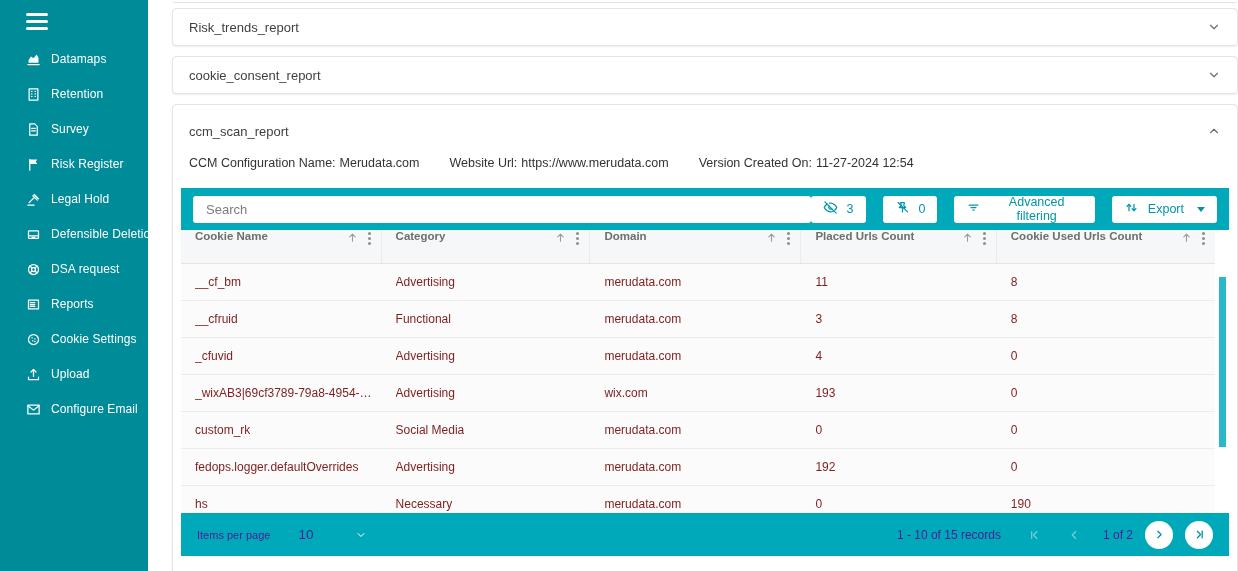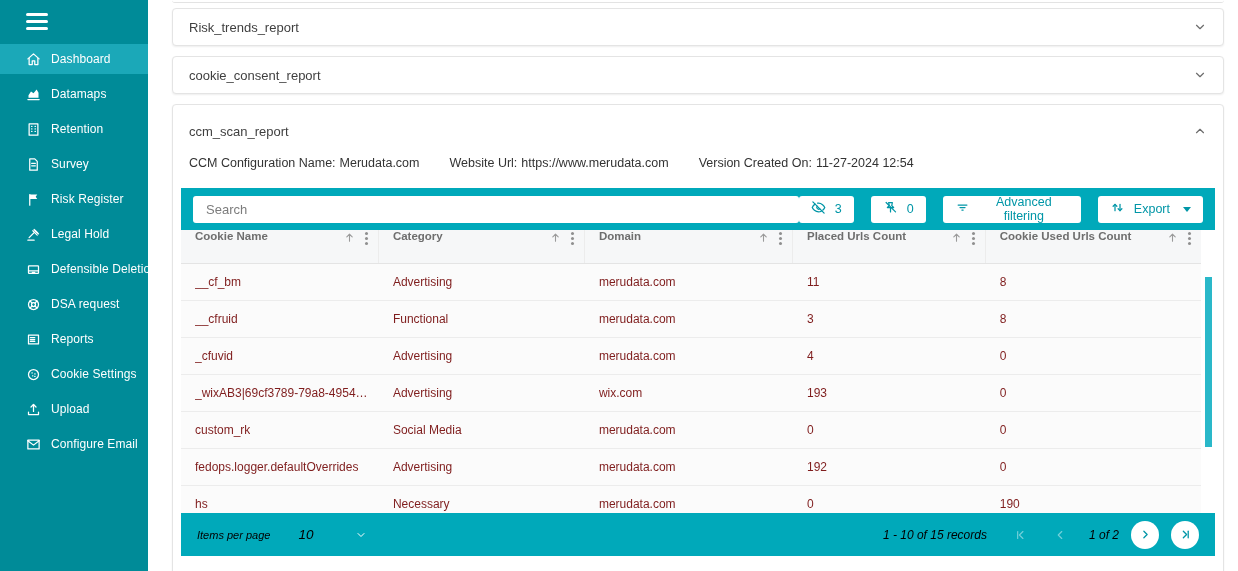--- a/index.html
+++ b/index.html
@@ -17,21 +17,21 @@
     padding-left:26px; cursor:pointer; color:#fff; }
   .menu-item.active { background:#1ba8b8; }
   .menu-item .mi-icon { width:16px; height:16px; margin-right:9px; flex:none;
     display:flex; align-items:center; }
   .menu-item .mi-icon svg { width:15px; height:15px; stroke:#fff; fill:none;
     stroke-width:2; stroke-linecap:round; stroke-linejoin:round; }
   .menu-item .mi-label { font-size:12px; letter-spacing:.1px; white-space:nowrap; }
 
   
   .main { position:absolute; left:148px; top:0; right:0; height:571px;
-    padding:0 14px 0 24px; }
+    padding:0 0 0 24px; }
   .card-stub { height:3px; background:#fff; border-bottom:1px solid #e3e3e3;
     border-radius:0 0 4px 4px; margin-bottom:5px; }
   .card { background:#fff; border:1px solid #e4e4e4; border-radius:4px;
     box-shadow:0 1px 2px rgba(0,0,0,.07); }
   .panel-collapsed { height:38px; display:flex; align-items:center;
     padding:0 16px; margin-bottom:10px; }
   .panel-title { font-size:13px; color:#3f3f3f; flex:1; }
   .chev { width:14px; height:14px; }
   .chev svg { width:14px; height:14px; stroke:#6d6d6d; fill:none; stroke-width:2;
     stroke-linecap:round; stroke-linejoin:round; }
@@ -83,21 +83,21 @@
   .gr-cell { display:flex; align-items:center; padding:0 10px 0 14px;
     font-size:12px; color:#7f1d1d; white-space:nowrap; overflow:hidden;
     text-overflow:ellipsis; }
   .gr-cell span { overflow:hidden; text-overflow:ellipsis; white-space:nowrap; }
 
   .v-scroll { position:absolute; right:3px; top:89px; width:7px; height:170px;
     background:#2ab8c9; z-index:4; cursor:pointer; }
 
   
   .pager { height:43px; background:#00a9ba; display:flex; align-items:center;
-    padding:0 16px; color:#000000; position:relative; z-index:3;font-style:italic; }
+    padding:0 16px; color:#4c1d95; position:relative; z-index:3; }
   .pg-label { font-size:11px; }
   .pg-size { font-size:13.5px; margin-left:28px; }
   .pg-caret { margin-left:42px; cursor:pointer; display:flex; }
   .pg-caret svg { width:12px; height:12px; stroke:#fff; fill:none; stroke-width:2;
     stroke-linecap:round; stroke-linejoin:round; }
   .pg-spacer { flex:1; }
   .pg-range { font-size:12px; }
   .pg-nav { margin-left:26px; display:flex; cursor:default; }
   .pg-nav svg { width:14px; height:14px; stroke:#fff; fill:none; stroke-width:2;
     stroke-linecap:round; stroke-linejoin:round; }
@@ -112,29 +112,20 @@
 </head>
 <body>
 
 <nav class="sidebar">
   <div class="hamburger">
     <span></span>
       <span></span>
       <span></span>
   </div>
   <div class="menu" id="sidebar-menu">
-      <div class="menu-item active">
-        <span class="mi-icon">
-          <svg viewBox="0 0 24 24">
-            <path d="M3 11l9-8 9 8"></path>
-            <path d="M5 10v10h5v-6h4v6h5V10"></path>
-          </svg>
-        </span>
-        <span class="mi-label">Dashboard</span>
-      </div>
       <div class="menu-item">
         <span class="mi-icon">
           <svg viewBox="0 0 24 24">
             <path d="M3 20h18"></path>
             <path d="M4 17v-4l4-6 4 3 5-6 3 5v8z" fill="#fff" stroke="none"></path>
           </svg>
         </span>
         <span class="mi-label">Datamaps</span>
       </div>
       <div class="menu-item">

